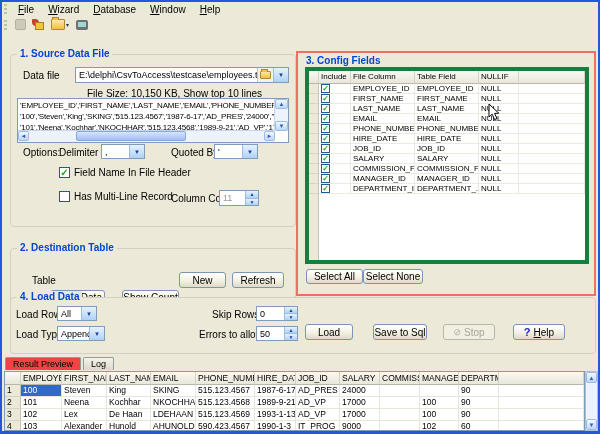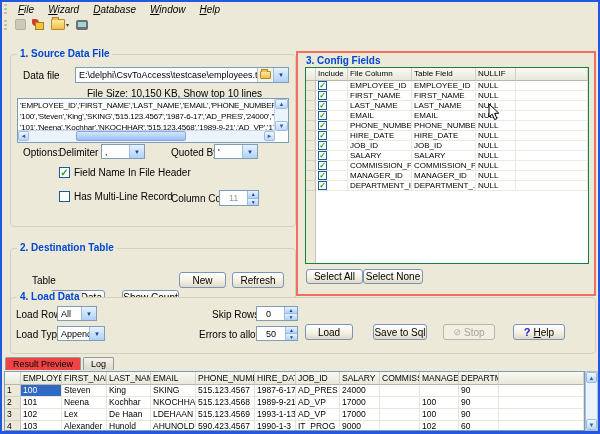--- a/index.html
+++ b/index.html
@@ -4,21 +4,21 @@
 <style>
   html,body{margin:0;padding:0;background:#9aa7b8;}
   #window{
     position:relative;width:600px;height:434px;box-sizing:border-box;
     background:#ECE9D8;border:2px solid #2257E0;border-bottom-width:3px;
     font-family:"Liberation Sans",sans-serif;overflow:hidden;color:#000;
   }
   
   .menubar{position:absolute;left:0;top:0;right:0;height:14px;display:flex;align-items:center;font-size:10px;}
   .grip{width:3px;height:10px;margin:0 4px 0 2px;background:repeating-linear-gradient(180deg,#c3c0ae 0 2px,transparent 2px 4px);}
-  .menu-item{padding:0 7px;cursor:default;font-style:italic;}
+  .menu-item{padding:0 7px;cursor:default;}
   .menu-item u{text-decoration:underline;}
   .toolbar{position:absolute;left:0;top:14px;right:0;height:17px;display:flex;align-items:center;}
   .tbtn{width:18px;height:16px;display:flex;align-items:center;justify-content:center;position:relative;}
   .ico-connect{width:9px;height:9px;border-radius:2px;background:#cdcaba;border:1px solid #b3b0a0;}
   .ico-wizard{position:relative;width:12px;height:11px;}
   .ico-wizard .red{position:absolute;left:0;top:0;width:7px;height:7px;background:#d43a2a;border-radius:1px 4px 1px 4px;}
   .ico-wizard .yel{position:absolute;right:0;bottom:0;width:7px;height:6px;background:#f4c33c;border:1px solid #a8801e;}
   .ico-folder{position:relative;width:12px;height:9px;background:linear-gradient(#fde9a2,#f2bf45);border:1px solid #b08a2a;border-radius:1px;}
   .ico-folder:before{content:"";position:absolute;left:0;top:-3px;width:5px;height:2px;background:#f2bf45;border:1px solid #b08a2a;border-bottom:none;}
   .dd-arrow{font-size:6px;color:#333;margin-left:1px;}
@@ -34,21 +34,21 @@
   .gcap{position:absolute;top:-7px;left:6px;background:#ECE9D8;padding:0 3px;color:#0046D5;font-size:10px;font-weight:bold;white-space:nowrap;}
   .lbl{position:absolute;font-size:10px;white-space:nowrap;}
   
   .input,.combo{position:absolute;box-sizing:border-box;border:1px solid #7F9DB9;background:#fff;font-size:9px;display:flex;align-items:center;overflow:hidden;}
   .combo .val{flex:1;padding:0 3px;white-space:nowrap;overflow:hidden;}
   .combo .hl{background:#316AC5;color:#fff;padding:0 2px;}
   .cbtn{width:14px;align-self:stretch;background:linear-gradient(#E6F2FE,#AFD2F8);border-left:1px solid #9EBCE2;
     display:flex;align-items:center;justify-content:center;font-size:6px;color:#1C3E94;}
   .fbtn{width:15px;align-self:stretch;display:flex;align-items:center;justify-content:center;background:#f4f2e8;border-left:1px solid #c9c6b6;}
   .spin{position:absolute;box-sizing:border-box;border:1px solid #7F9DB9;background:#fff;font-size:9px;display:flex;}
-  .spin .val{flex:1;padding:0 9px;display:flex;align-items:center;}
+  .spin .val{flex:1;padding:0 3px;display:flex;align-items:center;}
   .spin.disabled .val{color:#9a9a92;}
   .spin .btns{width:12px;display:flex;flex-direction:column;border-left:1px solid #9EBCE2;}
   .spin .btns span{flex:1;background:linear-gradient(#E6F2FE,#AFD2F8);font-size:5px;color:#1C3E94;display:flex;align-items:center;justify-content:center;}
   .spin .btns span:first-child{border-bottom:1px solid #9EBCE2;}
   .cb{display:inline-block;box-sizing:border-box;width:11px;height:11px;border:1px solid #1D5A99;background:#fff;
     font-size:10px;line-height:9px;color:#1FA120;text-align:center;vertical-align:middle;font-weight:bold;}
   .cb.small{width:9px;height:9px;font-size:8px;line-height:7px;}
   .cbrow{position:absolute;font-size:10px;display:flex;align-items:center;gap:4px;white-space:nowrap;}
   .btn{position:absolute;box-sizing:border-box;font-size:10px;font-family:"Liberation Sans",sans-serif;
     background:linear-gradient(#ffffff,#f4f1e2 55%,#dfdac6);border:1px solid #7c94b8;border-radius:3px;
@@ -62,21 +62,21 @@
   .pv-lines{position:absolute;left:2px;top:1px;right:14px;bottom:12px;font-size:8px;line-height:11px;white-space:nowrap;overflow:hidden;letter-spacing:-0.2px;}
   .vsb{position:absolute;top:0;right:0;width:13px;bottom:11px;background:#EDF3FC;border-left:1px solid #c6d6ef;display:flex;flex-direction:column;justify-content:space-between;}
   .hsb{position:absolute;left:0;right:13px;bottom:0;height:11px;background:#EDF3FC;border-top:1px solid #c6d6ef;position:absolute;}
   .sb-btn{box-sizing:border-box;background:linear-gradient(#F2F8FE,#BDD7F8);border:1px solid #9EBCE2;color:#2F5FB0;font-size:6px;
     display:flex;align-items:center;justify-content:center;border-radius:2px;}
   .vsb .sb-btn{height:10px;}
   .hsb .sb-btn{position:absolute;top:0;width:11px;height:10px;}
   .hsb .thumb{position:absolute;top:0;height:10px;background:linear-gradient(#D6E5FC,#9CC1F5);border:1px solid #89A8D8;border-radius:2px;box-sizing:border-box;}
   
   .redbox{position:absolute;border:2px solid #EF6F63;}
-  .cfg-grid{position:absolute;box-sizing:border-box;background:#fff;border:1px solid #15803d;font-size:8px;overflow:hidden;}
+  .cfg-grid{position:absolute;box-sizing:border-box;background:#fff;border:4px solid #15803d;font-size:8px;overflow:hidden;}
   .cfg-row,.cfg-head{display:flex;align-items:center;}
   .cfg-head{height:13px;}
   .cfg-head .hcell{box-sizing:border-box;height:13px;line-height:12px;padding:0 2px;background:linear-gradient(#FAF9F4,#E9E7DA);
     border-right:1px solid #d4d2c6;border-bottom:1px solid #b9b7ab;white-space:nowrap;overflow:hidden;}
   .cfg-row{height:10px;}
   .cfg-row .cell{box-sizing:border-box;height:10px;line-height:10px;padding:0 2px;border-right:1px solid #ece9de;border-bottom:1px solid #ece9de;white-space:nowrap;overflow:hidden;}
   .indc{box-sizing:border-box;background:#ECE9D8;border-right:1px solid #c6c4b8;border-bottom:1px solid #d6d4c8;height:100%;}
   .cfg-fill{display:flex;}
   
   .rtabs{position:absolute;font-size:9px;display:flex;}

